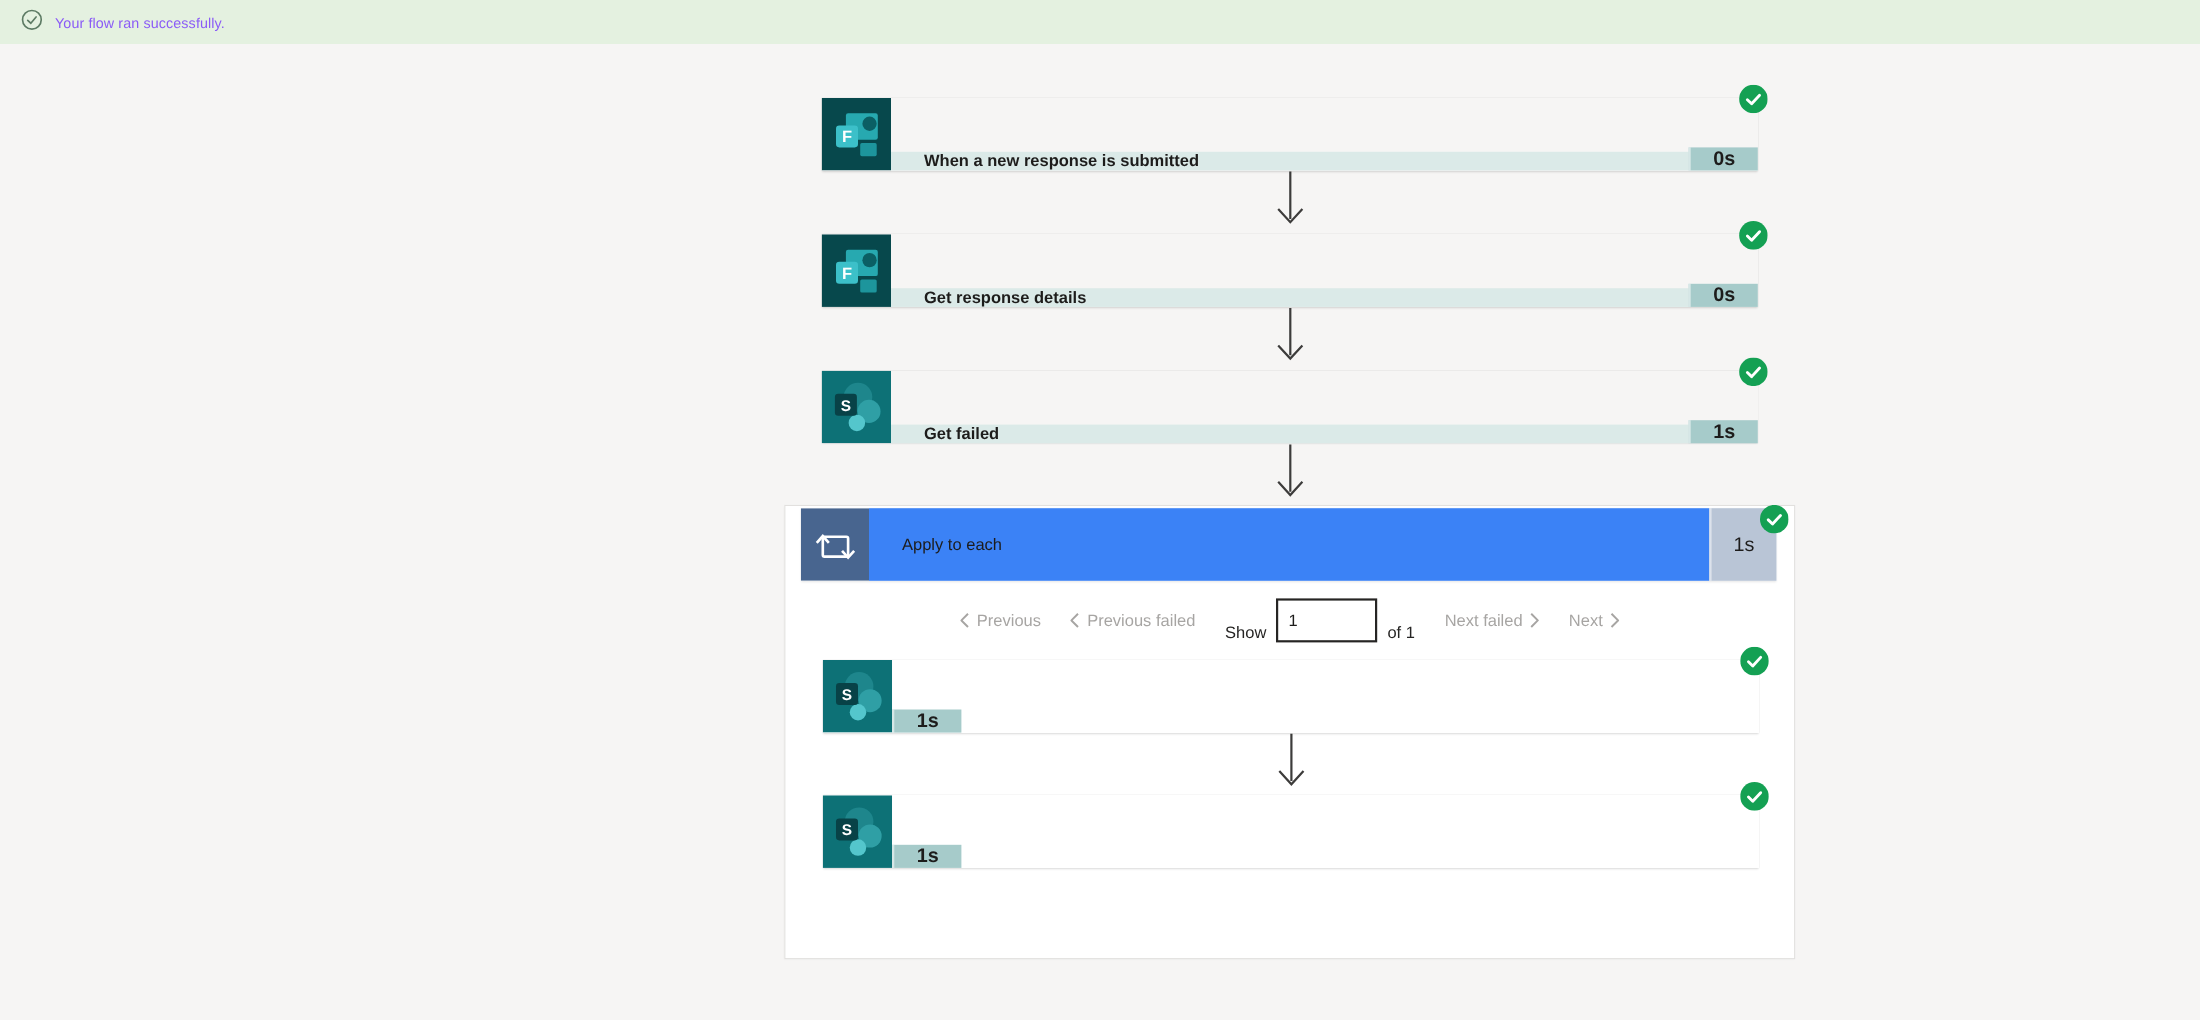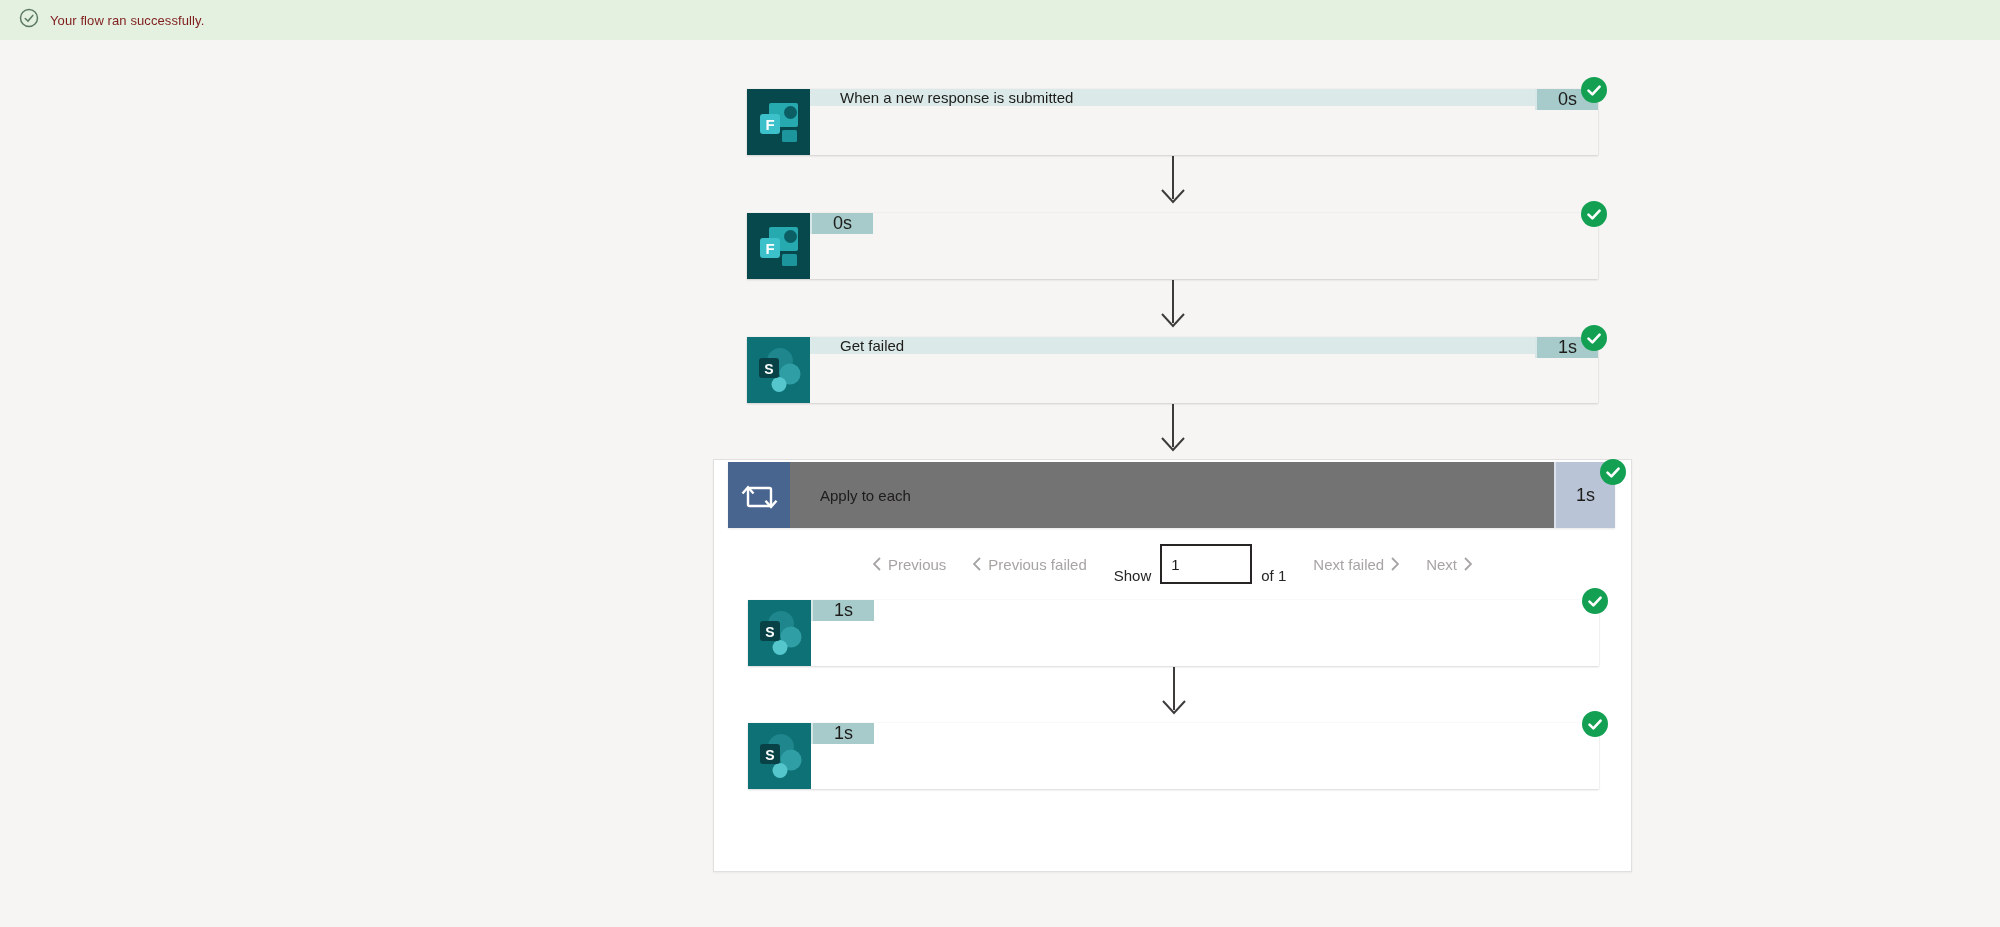--- a/index.html
+++ b/index.html
@@ -5,49 +5,49 @@
   * { margin:0; padding:0; box-sizing:border-box; }
   html,body { width:2000px; height:927px; }
   body { font-family:"Liberation Sans", sans-serif; background:#f6f5f4; position:relative; overflow:hidden; }
 
   .page { position:absolute; inset:0; background:#f6f5f4; }
 
   
   .banner { position:absolute; top:0; left:0; width:2000px; height:40px;
             background:#e4f1e0; display:flex; align-items:center; gap:11px;
             padding-left:19px; }
-  .banner-text { font-size:13px; color:#7f1d1d; letter-spacing:.1px; }
+  .banner-text { font-size:13px; color:#8b5cf6; letter-spacing:.1px; }
 
   
   .flow-canvas { position:absolute; left:713px; top:89px; width:919px; }
 
   .card { position:relative; margin-left:34px; width:851px; height:66px;
-          display:flex; align-items:flex-start; box-shadow:0 1px 2px rgba(0,0,0,.14), 0 0 1px rgba(0,0,0,.10);
-          cursor:pointer; }
+          display:flex; align-items:flex-end; box-shadow:0 1px 2px rgba(0,0,0,.14), 0 0 1px rgba(0,0,0,.10);
+          cursor:pointer;font-weight:bold; }
   .card-icon { width:63px; flex:0 0 63px; }
   .card-icon svg { display:block; }
   .card-title { flex:1; background:#dbeae8; display:flex; align-items:center;
                 padding-left:30px; font-size:15px; color:#1d1c1b; }
   .card-duration { flex:0 0 63px; background:#a6cbca; display:flex; align-items:center;
                    justify-content:center; font-size:18px; color:#1d1c1b;
                    border-left:2px solid rgba(255,255,255,.55); }
   .badge { position:absolute; top:-12px; right:-9px; width:26px; height:26px; }
 
   .arrow { width:851px; margin-left:34px; height:58px; display:flex; justify-content:center; }
   .arrow.short { height:56px; }
   .arrow.inner { height:57px; }
 
   
   .loop-container { width:919px; background:#ffffff; border:1px solid #e2e0de;
                     box-shadow:0 1px 2px rgba(0,0,0,.05); padding:2px 0 82px 0; }
   .loop-header { position:relative; margin:0 17px 0 14px; width:887px; height:66px;
                  display:flex; align-items:stretch; cursor:pointer;
                  box-shadow:0 1px 2px rgba(0,0,0,.10); }
   .loop-header .card-icon { width:62px; flex:0 0 62px; }
-  .loop-header .card-title { background:#737373; }
+  .loop-header .card-title { background:#3b82f6; }
   .loop-header .card-duration { flex:0 0 61px; background:#b9c5d6; border-left:2px solid rgba(255,255,255,.5); }
   .loop-header .badge { top:-3px; right:-11px; }
 
   
   .pagination { height:72px; display:flex; align-items:center; justify-content:center;
                 gap:27px; font-size:15px; }
   .pag-link { display:flex; align-items:center; gap:7px; color:#a7a5a3; cursor:default; }
   .pag-link svg { display:block; }
   .pag-group { display:flex; align-items:flex-end; gap:9px; color:#262524; }
   .pag-input { width:92px; height:40px; border:2px solid #262524; background:#ffffff;
@@ -128,20 +128,21 @@
           <use href="#ico-down-arrow"></use>
         </svg>
     </div>
 
     <div class="card">
       <div class="card-icon">
         <svg width="63" height="66" viewBox="0 0 63 66">
             <use href="#ico-forms"></use>
           </svg>
       </div>
+      <div class="card-title">Get response details</div>
       <div class="card-duration">0s</div>
       <div class="badge">
         <svg width="26" height="26" viewBox="0 0 26 26">
             <use href="#ico-badge"></use>
           </svg>
       </div>
     </div>
 
     <div class="arrow">
       <svg width="40" height="58" viewBox="0 0 40 58">

